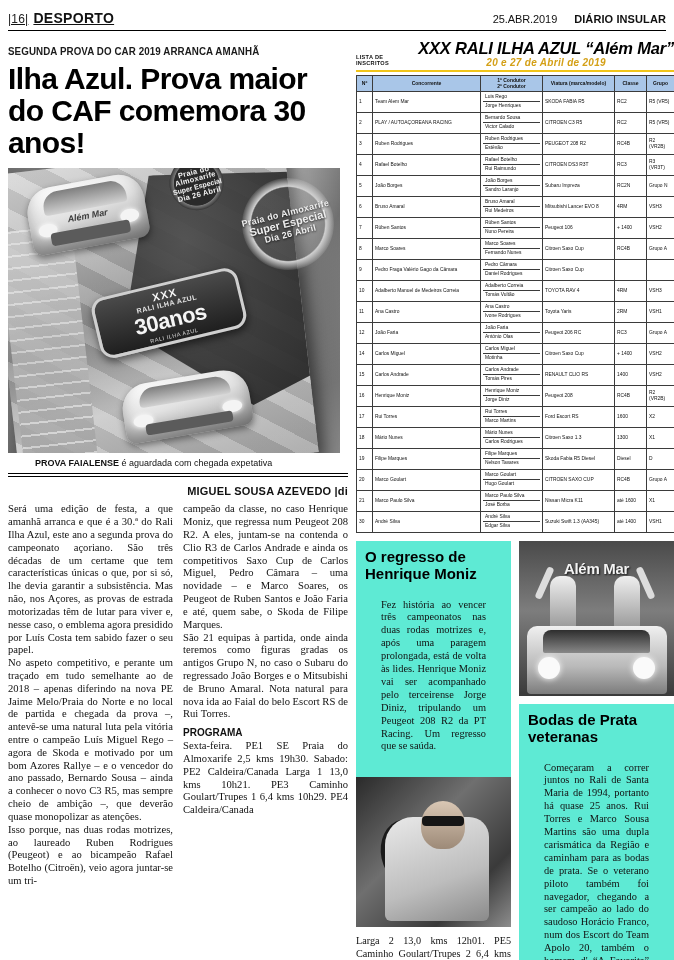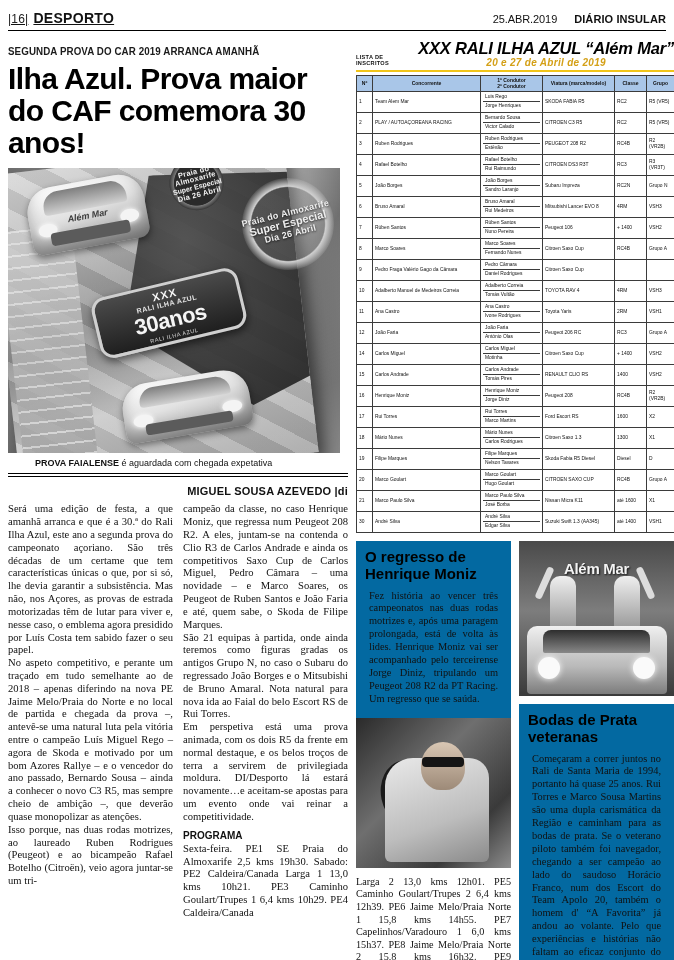--- a/index.html
+++ b/index.html
@@ -193,27 +193,27 @@
   col.c-car { width:72px; }
   col.c-class { width:32px; }
   col.c-group { width:28px; }
   td.num { text-align:left; padding-left:2px; }
   td.crew { padding:0; }
   td.crew div { border-bottom:1px solid #3b3b3b; padding:1px 2px; height:9px; }
   td.crew div:last-child { border-bottom:0; }
   .th-crew-stack div { line-height:1.15; }
 
   
-  .sb { background:#0369a1; padding:8px 9px; }
+  .sb { background:#5eead4; padding:8px 9px; }
   .sb h2 {
     font-family:"Liberation Sans", sans-serif; font-weight:700;
     font-size:15px; line-height:1.12; margin:0 0 7px 0; color:#000;
   }
   .sb p {
-    margin:4px; font-family:"Liberation Serif", serif;
+    margin:16px; font-family:"Liberation Serif", serif;
     font-size:10.4px; line-height:1.24; text-align:justify; color:#111;
   }
 
   .ph { background:#6e6e6e; position:relative; overflow:hidden; }
   .ph.alem { height:155px; }
   .ph.alem .sky { position:absolute; inset:0; background:linear-gradient(180deg,#4a4a4a,#7d7d7d 45%,#3a3a3a); }
   .ph.alem .banner {
     position:absolute; left:50%; top:12%; transform:translateX(-50%);
     font-family:"Liberation Sans", sans-serif; font-weight:700; font-size:15px;
     color:#f3f3f3; text-shadow:1px 1px 2px rgba(0,0,0,.8); letter-spacing:-.3px;
@@ -332,21 +332,20 @@
 
       <div class="body-cols">
         <div class="bcol">
           <p>Será uma edição de festa, a que amanhã arranca e que é a 30.ª do Rali Ilha Azul, este ano a segunda prova do campeonato açoriano. São três décadas de um certame que tem características únicas o que, por si só, lhe devia garantir a subsistência. Mas não, nos Açores, as provas de estrada motorizadas têm de lutar para viver e, nesse caso, o emblema agora presidido por Luís Costa tem sabido fazer o seu papel.</p>
           <p>No aspeto competitivo, e perante um traçado em tudo semelhante ao de 2018 – apenas diferindo na nova PE Jaime Melo/Praia do Norte e no local de partida e chegada da prova –, antevê-se uma natural luta pela vitória entre o campeão Luís Miguel Rego – agora de Skoda e motivado por um bom Azores Rallye – e o vencedor do ano passado, Bernardo Sousa – ainda a conhecer o novo C3 R5, mas sempre cheio de ambição –, que deverão quase monopolizar as atenções.</p>
           <p>Isso porque, nas duas rodas motrizes, ao laureado Ruben Rodrigues (Peugeot) e ao bicampeão Rafael Botelho (Citroën), veio agora juntar-se um tri-</p>
         </div>
         <div class="bcol">
           <p>campeão da classe, no caso Henrique Moniz, que regressa num Peugeot 208 R2. A eles, juntam-se na contenda o Clio R3 de Carlos Andrade e ainda os competitivos Saxo Cup de Carlos Miguel, Pedro Câmara – uma novidade – e Marco Soares, os Peugeot de Ruben Santos e João Faria e até, quem sabe, o Skoda de Filipe Marques.</p>
           <p>São 21 equipas à partida, onde ainda teremos como figuras gradas os antigos Grupo N, no caso o Subaru do regressado João Borges e o Mitsubishi de Bruno Amaral. Nota natural para nova ida ao Faial do belo Escort RS de Rui Torres.</p>
-          <p>Em perspetiva está uma prova animada, com os dois R5 da frente em normal destaque, e os belos troços de terra a servirem de privilegiada moldura. DI/Desporto lá estará novamente…e aceitam-se apostas para um evento onde vai reinar a competitividade.</p>
           <div class="prog-head">PROGRAMA</div>
           <p>Sexta-feira. PE1 SE Praia do Almoxarife 2,5 kms 19h30. Sabado: PE2 Caldeira/Canada Larga 1 13,0 kms 10h21. PE3 Caminho Goulart/Trupes 1 6,4 kms 10h29. PE4 Caldeira/Canada</p>
         </div>
       </div>
     </div>
 
     <div class="col-right">
 
       <div class="table-box">
         <div class="tbl-title-row">

